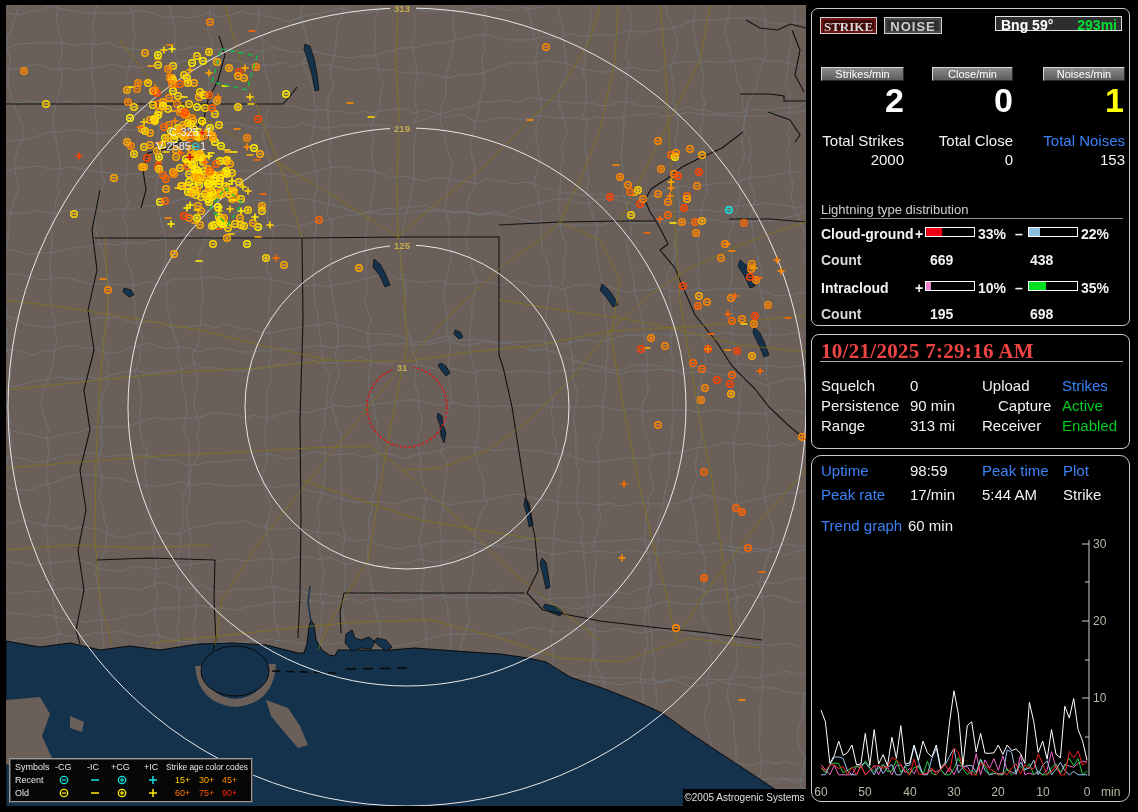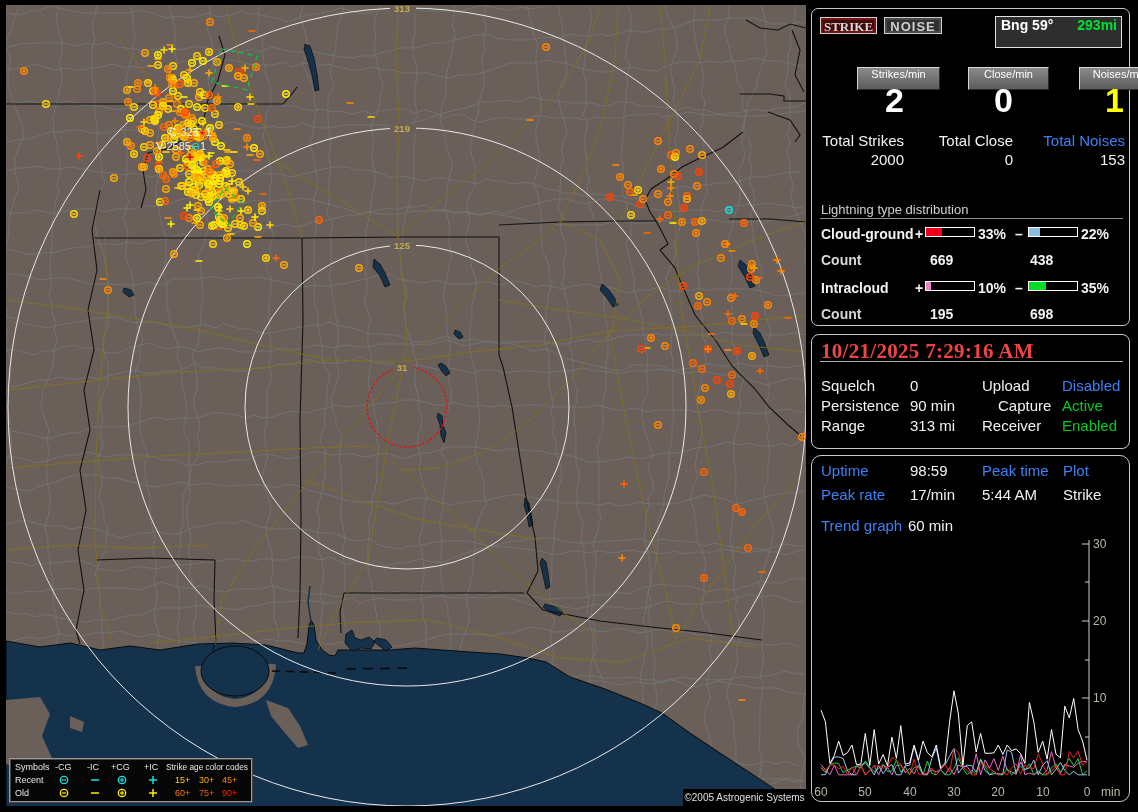--- a/index.html
+++ b/index.html
@@ -3,21 +3,21 @@
 <style>
 html,body{margin:0;padding:0;background:#000;}
 body{width:1138px;height:812px;position:relative;overflow:hidden;font-family:"Liberation Sans",sans-serif;}
 .abs{position:absolute;}
 .panel{position:absolute;left:811px;width:319px;background:#000;border:1px solid #c9c9c9;box-sizing:border-box;}
 .rt{text-align:right;}
 .lbl{color:#3b82f6;}
 .w{color:#f2f2f2;}
 .grn{color:#00cc22;}
 .f15{font-size:15px;}
-.minbtn{position:absolute;height:23px;background:linear-gradient(#8a8a8a,#5c5c5c);border-top:1px solid #d8d8d8;border-left:1px solid #d8d8d8;border-right:1px solid #2a2a2a;border-bottom:1px solid #2a2a2a;color:#fff;font-size:11px;text-align:center;line-height:12px;box-sizing:border-box;margin-left:36px;}
+.minbtn{position:absolute;height:14px;background:linear-gradient(#8a8a8a,#5c5c5c);border-top:1px solid #d8d8d8;border-left:1px solid #d8d8d8;border-right:1px solid #2a2a2a;border-bottom:1px solid #2a2a2a;color:#fff;font-size:11px;text-align:center;line-height:12px;box-sizing:border-box;}
 .bar{position:absolute;width:50px;height:10px;border:1px solid #fff;background:#000;box-sizing:border-box;}
 .bar i{display:block;height:100%;}
 .bb{font-size:14px;font-weight:bold;}
 </style></head>
 <body>
 <svg width="800" height="801" viewBox="6 5 800 801" style="position:absolute;left:6px;top:5px">
 <rect x="6" y="5" width="800" height="801" fill="#6b5f59"></rect>
 <g stroke="#76818a" stroke-width="0.8" fill="none" opacity="0.7">
 <path d="M19 5L17 12L14 20L11 31L6 40L6 48L10 57L10 64L8 76L8 84L10 92L14 105L19 117L23 127L23 138L18 149L15 158L15 171L17 180L19 188L14 200L11 212L9 222L9 234L6 246L3 259L3 267L6 280L6 290L4 300L7 313L5 323L8 337L5 344L8 352L11 363L11 374L8 387L5 399L8 410L10 419L10 432L12 443L9 456L6 465L3 477L3 490L-0 503L-6 512L-6 524L-10 538L-10 549L-9 557L-9 571L-6 583L-8 593L-10 607L-12 615L-15 626L-15 635L-17 648L-19 657L-19 669L-16 680L-19 693L-16 704L-14 714L-11 728L-11 740L-8 748L-5 756L-5 765L-5 775L-8 786L-8 800"></path>
 <path d="M59 5L56 18L59 32L62 41L62 54L59 62L62 73L62 80L59 93L56 106L53 118L54 132L56 139L58 153L60 161L60 171L57 185L59 192L56 200L54 214L52 224L52 238L52 248L50 262L50 271L52 283L49 294L52 305L52 314L56 322L54 329L57 340L54 351L54 359L51 371L46 384L43 392L41 405L44 417L49 430L47 439L49 452L47 465L47 474L47 481L50 494L50 504L48 517L45 527L48 540L48 552L50 561L50 570L53 579L53 588L53 598L53 606L56 614L56 621L59 632L56 644L56 657L52 669L54 682L55 691L53 700L55 712L55 722L57 731L55 741L55 752L57 765L58 774L58 782L56 791L59 799L59 810"></path>
@@ -659,21 +659,21 @@
  <div class="abs" style="left:164px;top:28px;color:#ff7700;">60+</div>
  <div class="abs" style="left:188px;top:28px;color:#ff5500;">75+</div>
  <div class="abs" style="left:211px;top:28px;color:#ff2200;">90+</div>
 </div>
 
 <div class="abs" style="left:683px;top:789px;width:123px;height:17px;background:#000;color:#e0e0e0;font-size:10px;text-align:center;line-height:17px;">©2005 Astrogenic Systems</div>
 
 <div class="panel" style="top:8px;height:318px;border-radius:7px;">
  <div class="abs" style="left:8px;top:8px;width:57px;height:17px;background:#420909;border:1px solid #cfcfcf;box-shadow:inset 0 0 0 2px #701414;color:#d8d8d8;font-family:'Liberation Serif',serif;font-weight:bold;font-size:13px;text-align:center;line-height:17px;box-sizing:border-box;">STRIKE</div>
  <div class="abs" style="left:72px;top:8px;width:58px;height:17px;background:#303030;border:1px solid #cfcfcf;box-shadow:inset 0 0 0 2px #4a4a4a;color:#cfcfcf;font-family:Liberation Sans, sans-serif;font-weight:bold;font-size:13px;text-align:center;line-height:17px;letter-spacing:1px;box-sizing:border-box;">NOISE</div>
- <div class="abs" style="left:183px;top:7px;width:127px;height:32px;background:#2e2e2e;border:1px solid #e2e2e2;box-sizing:border-box;font-size:14px;font-weight:bold;line-height:16px;">
+ <div class="abs" style="left:183px;top:7px;width:127px;height:15px;background:#2e2e2e;border:1px solid #e2e2e2;box-sizing:border-box;font-size:14px;font-weight:bold;line-height:16px;">
    <span style="color:#fff;padding-left:5px;">Bng 59°</span><span style="color:#00e033;float:right;padding-right:4px;">293mi</span>
  </div>
  <div class="minbtn" style="left:9px;top:58px;width:83px;">Strikes/min</div>
  <div class="minbtn" style="left:120px;top:58px;width:81px;">Close/min</div>
  <div class="minbtn" style="left:231px;top:58px;width:82px;">Noises/min</div>
  <div class="abs rt" style="left:10px;top:72px;width:82px;font-size:34px;font-weight:bold;color:#fff;">2</div>
  <div class="abs rt" style="left:121px;top:72px;width:80px;font-size:34px;font-weight:bold;color:#fff;">0</div>
  <div class="abs rt" style="left:232px;top:72px;width:80px;font-size:34px;font-weight:bold;color:#ffff00;">1</div>
  <div class="abs rt w f15" style="left:0px;top:123px;width:92px;">Total Strikes</div>
  <div class="abs rt w f15" style="left:111px;top:123px;width:90px;">Total Close</div>
@@ -712,21 +712,21 @@
  <div class="abs w bb" style="left:118px;top:297px;">195</div>
  <div class="abs w bb" style="left:218px;top:297px;">698</div>
 </div>
 
 <div class="panel" style="top:334px;height:115px;border-radius:8px;">
  <div class="abs" style="left:9px;top:4px;font-family:'Liberation Serif',serif;font-weight:bold;font-size:21px;letter-spacing:0.3px;color:#ef4444;">10/21/2025 7:29:16 AM</div>
  <div class="abs" style="left:8px;top:26px;width:303px;border-top:1px solid #b0b0b0;"></div>
  <div class="abs w f15" style="left:9px;top:42px;">Squelch</div>
  <div class="abs w f15" style="left:98px;top:42px;">0</div>
  <div class="abs w f15" style="left:170px;top:42px;">Upload</div>
- <div class="abs lbl f15" style="left:250px;top:42px;">Disabled</div>
+ <div class="abs lbl f15" style="left:250px;top:42px;">Strikes</div>
  <div class="abs w f15" style="left:9px;top:62px;">Persistence</div>
  <div class="abs w f15" style="left:98px;top:62px;">90 min</div>
  <div class="abs w f15" style="left:186px;top:62px;">Capture</div>
  <div class="abs grn f15" style="left:250px;top:62px;">Active</div>
  <div class="abs w f15" style="left:9px;top:82px;">Range</div>
  <div class="abs w f15" style="left:98px;top:82px;">313 mi</div>
  <div class="abs w f15" style="left:170px;top:82px;">Receiver</div>
  <div class="abs grn f15" style="left:250px;top:82px;">Enabled</div>
 </div>
 

